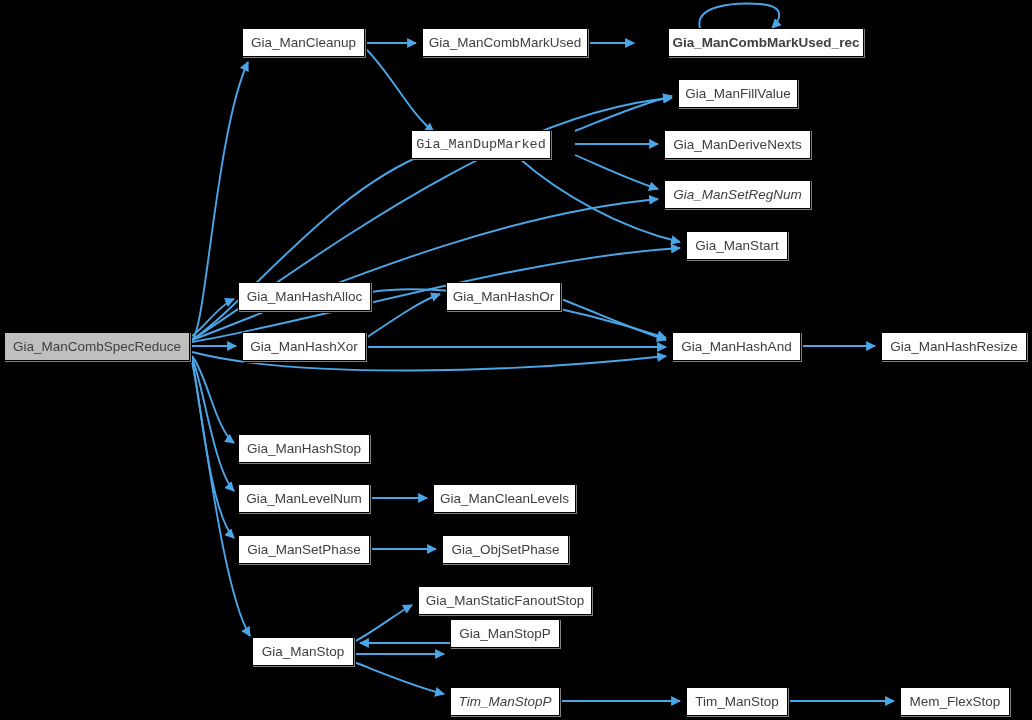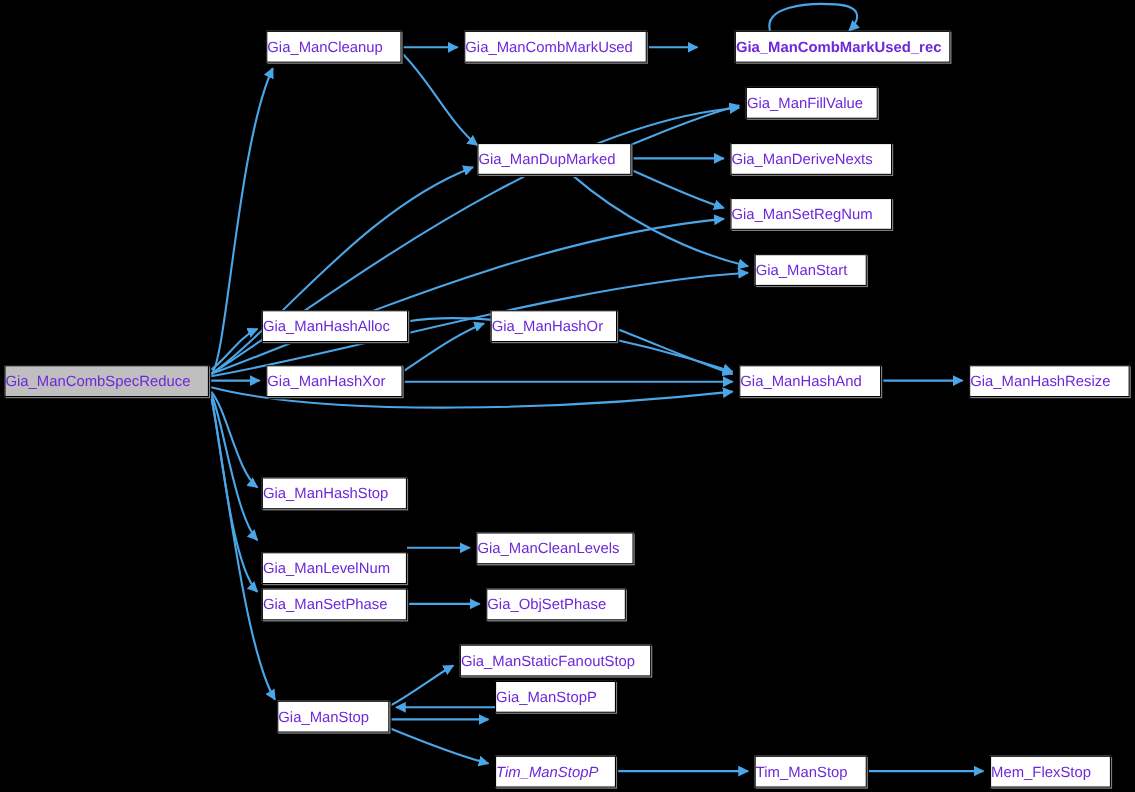--- a/index.html
+++ b/index.html
@@ -3,22 +3,22 @@
 <meta charset="utf-8">
 <title>Call Graph</title>
 <style>
   html,body{margin:0;padding:0;background:#000;}
   #canvas{position:relative;width:1032px;height:720px;background:#000;overflow:hidden;
           font-family:"Liberation Sans",sans-serif;}
   #edges{position:absolute;left:0;top:0;width:1032px;height:720px;}
   .node{position:absolute;box-sizing:border-box;background:#ffffff;
         border:1px solid #000000;
         box-shadow:1px 1px 0 0 #7f7f7f, 2px 2px 0 0 #000000;
-        display:flex;align-items:center;
-        font-size:13.5px;color:#6d28d9;line-height:1;white-space:nowrap;
+        display:flex;align-items:center;justify-content:center;
+        font-size:13.5px;color:#404040;line-height:1;white-space:nowrap;
         letter-spacing:0px;}
   .node.root{background:#bfbfbf;}
 </style>
 </head>
 <body>
 
 <div id="canvas">
 
   <svg id="edges" viewBox="0 0 1032 720" xmlns="http://www.w3.org/2000/svg">
     <defs>
@@ -72,27 +72,27 @@
       </div>
       <div class="node" style="left: 422px; top: 28px; width: 166px; height: 29px;">
         <span>Gia_ManCombMarkUsed</span>
       </div>
       <div class="node" style="left: 668px; top: 28px; width: 196px; height: 29px; font-weight: bold;">
         <span>Gia_ManCombMarkUsed_rec</span>
       </div>
       <div class="node" style="left: 678px; top: 79px; width: 120px; height: 29px;">
         <span>Gia_ManFillValue</span>
       </div>
-      <div class="node" style="left: 434px; top: 130px; width: 140px; height: 29px;">
+      <div class="node" style="left: 411px; top: 130px; width: 140px; height: 29px; font-family: Liberation Mono, monospace;">
         <span>Gia_ManDupMarked</span>
       </div>
       <div class="node" style="left: 664px; top: 130px; width: 147px; height: 29px;">
         <span>Gia_ManDeriveNexts</span>
       </div>
-      <div class="node" style="left: 664px; top: 180px; width: 147px; height: 29px;">
+      <div class="node" style="left: 664px; top: 180px; width: 147px; height: 29px; font-style: italic;">
         <span>Gia_ManSetRegNum</span>
       </div>
       <div class="node" style="left: 686px; top: 231px; width: 102px; height: 29px;">
         <span>Gia_ManStart</span>
       </div>
       <div class="node" style="left: 238px; top: 282px; width: 133px; height: 29px;">
         <span>Gia_ManHashAlloc</span>
       </div>
       <div class="node" style="left: 446px; top: 282px; width: 115px; height: 29px;">
         <span>Gia_ManHashOr</span>
@@ -102,21 +102,21 @@
       </div>
       <div class="node" style="left: 672px; top: 332px; width: 129px; height: 29px;">
         <span>Gia_ManHashAnd</span>
       </div>
       <div class="node" style="left: 881px; top: 332px; width: 146px; height: 29px;">
         <span>Gia_ManHashResize</span>
       </div>
       <div class="node" style="left: 238px; top: 434px; width: 132px; height: 29px;">
         <span>Gia_ManHashStop</span>
       </div>
-      <div class="node" style="left: 238px; top: 484px; width: 132px; height: 29px; margin-top: 18px;">
+      <div class="node" style="left: 238px; top: 484px; width: 132px; height: 29px;">
         <span>Gia_ManLevelNum</span>
       </div>
       <div class="node" style="left: 433px; top: 484px; width: 143px; height: 29px;">
         <span>Gia_ManCleanLevels</span>
       </div>
       <div class="node" style="left: 238px; top: 535px; width: 132px; height: 29px;">
         <span>Gia_ManSetPhase</span>
       </div>
       <div class="node" style="left: 442px; top: 535px; width: 127px; height: 29px;">
         <span>Gia_ObjSetPhase</span>

